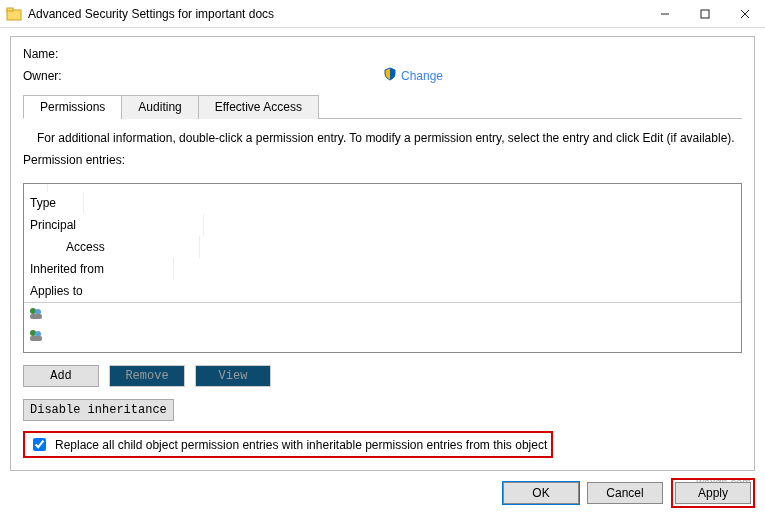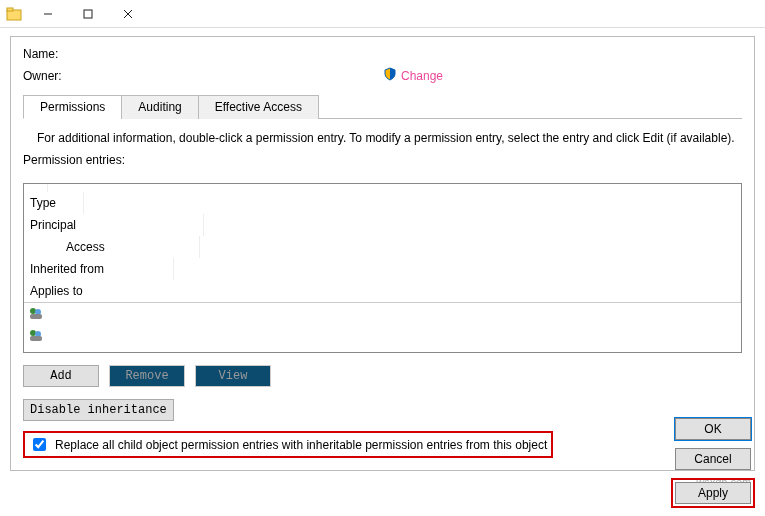--- a/index.html
+++ b/index.html
@@ -32,21 +32,21 @@
   }
   .content {
     border: 1px solid #bbb;
     margin: 8px 10px 0 10px;
     padding: 10px 12px 12px 12px;
   }
   .row { display:flex; align-items:center; margin-bottom:6px; }
   .lbl { width: 60px; }
   .owner-area { width: 300px; display:inline-block; }
   .shield { display:inline-flex; align-items:center; gap:4px;}
-  .change-link { color:#ec4899; cursor:pointer; }
+  .change-link { color:#3b82f6; cursor:pointer; }
   .tabs { display:flex; margin-top:10px; border-bottom:1px solid #bbb; }
   .tab {
     padding: 4px 16px;
     border:1px solid #bbb;
     border-bottom:none;
     margin-right:-1px;
     background:#f0f0f0;
     position:relative;
     top:1px;
     cursor:pointer;
@@ -82,21 +82,21 @@
     margin-top:10px;
     padding:2px 4px;
     display:flex; align-items:center; gap:6px;
     border:2px solid #d40000;
     width:fit-content;
   }
   .footer {
     position:absolute;
     bottom:8px;
     right:10px;
-    display:flex; gap:8px; align-items:center;flex-direction:column;
+    display:flex; gap:8px; align-items:center;
   }
   .ftbtn {
     min-width:76px; height:22px; background:#e1e1e1;
     border:1px solid #888; cursor:pointer; font-family:inherit; font-size:12px;
   }
   .ok-hi { outline:1px solid #0078d7; }
   .apply-wrap { border:2px solid #d40000; padding:2px;}
   .watermark{
     position:absolute; right:14px; bottom:28px; font-size:11px; color:#b0b0b0;
     font-style:italic; pointer-events:none;
@@ -105,20 +105,21 @@
 </head>
 <body>
 
 <div class="titlebar">
   <span class="folder-icon">
     <svg width="16" height="16">
         <rect x="1" y="4" width="14" height="10" fill="#ffd96a" stroke="#caa21b"></rect>
         <rect x="1" y="2" width="6" height="3" fill="#ffd96a" stroke="#caa21b"></rect>
       </svg>
   </span>
+  <span class="title">Advanced Security Settings for important docs</span>
   <div class="winbtn">
     <svg width="10" height="10">
         <line x1="1" y1="5" x2="9" y2="5" stroke="#222" stroke-width="1"></line>
       </svg>
   </div>
   <div class="winbtn">
     <svg width="10" height="10">
         <rect x="1" y="1" width="8" height="8" fill="none" stroke="#222"></rect>
       </svg>
   </div>

